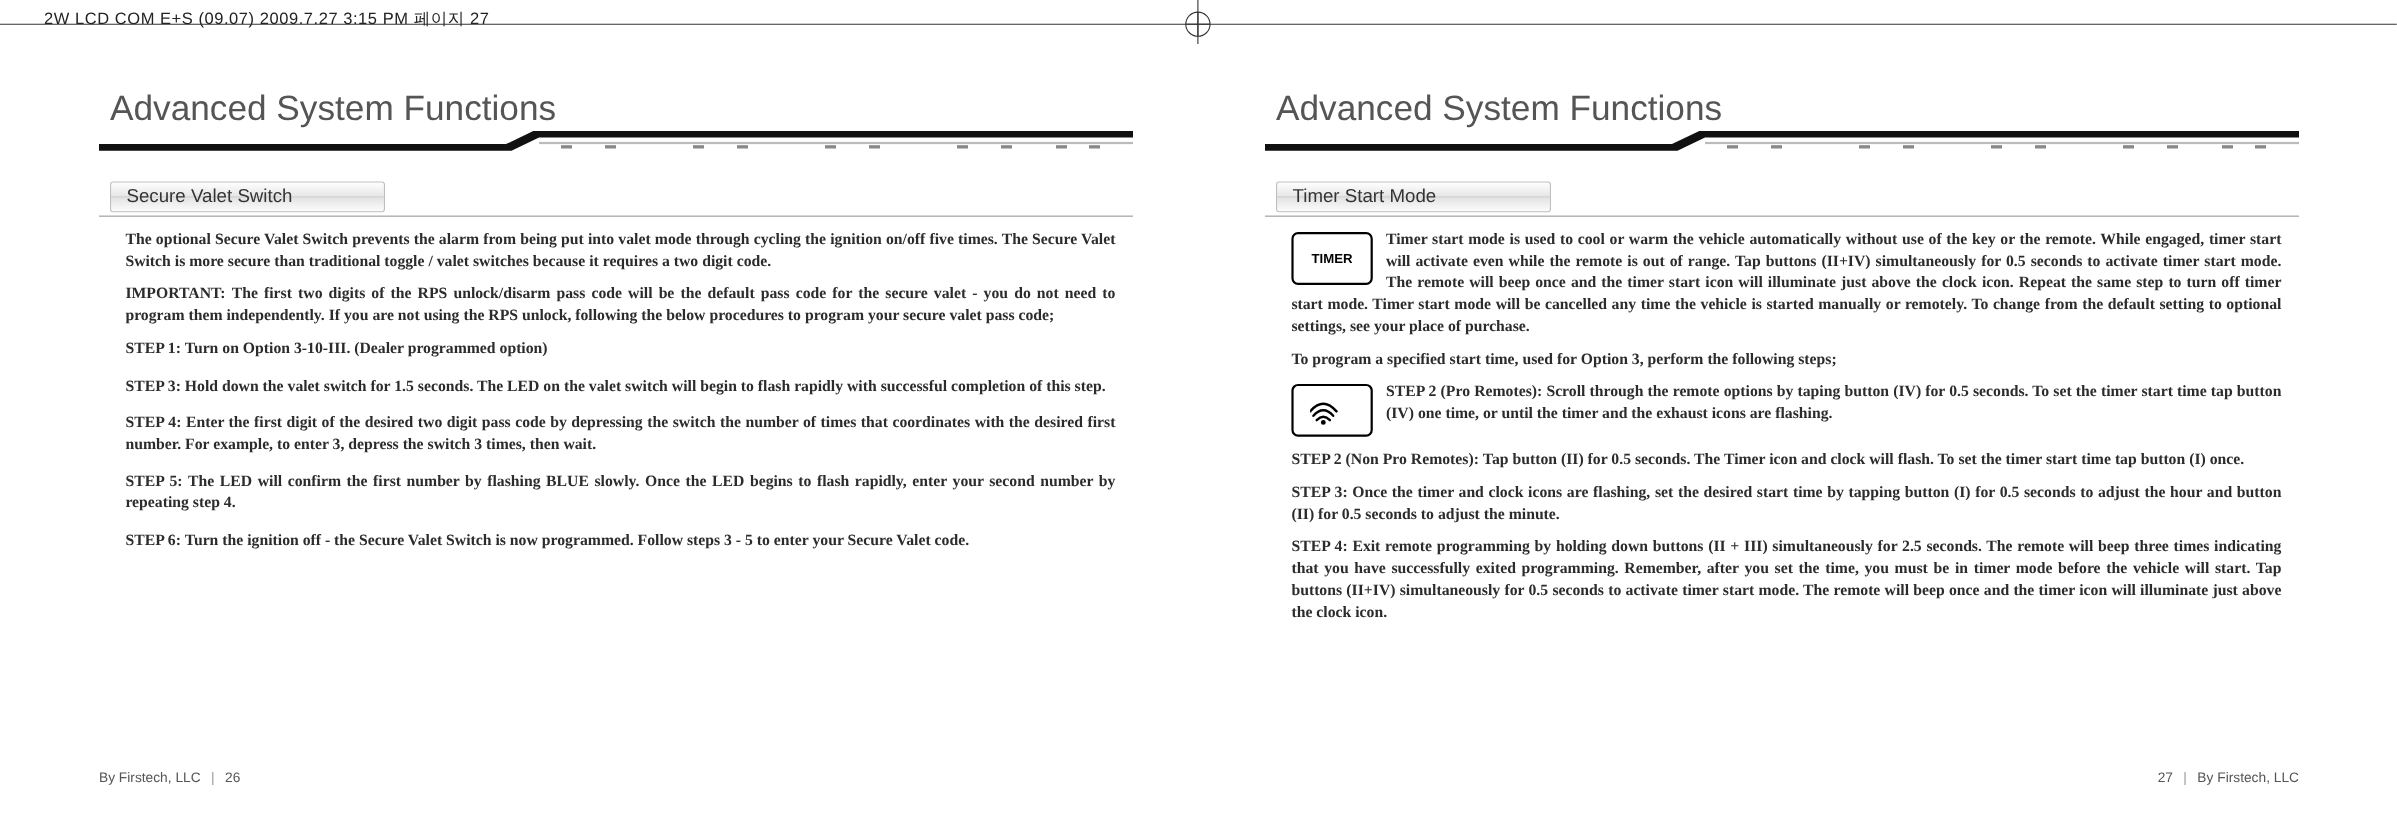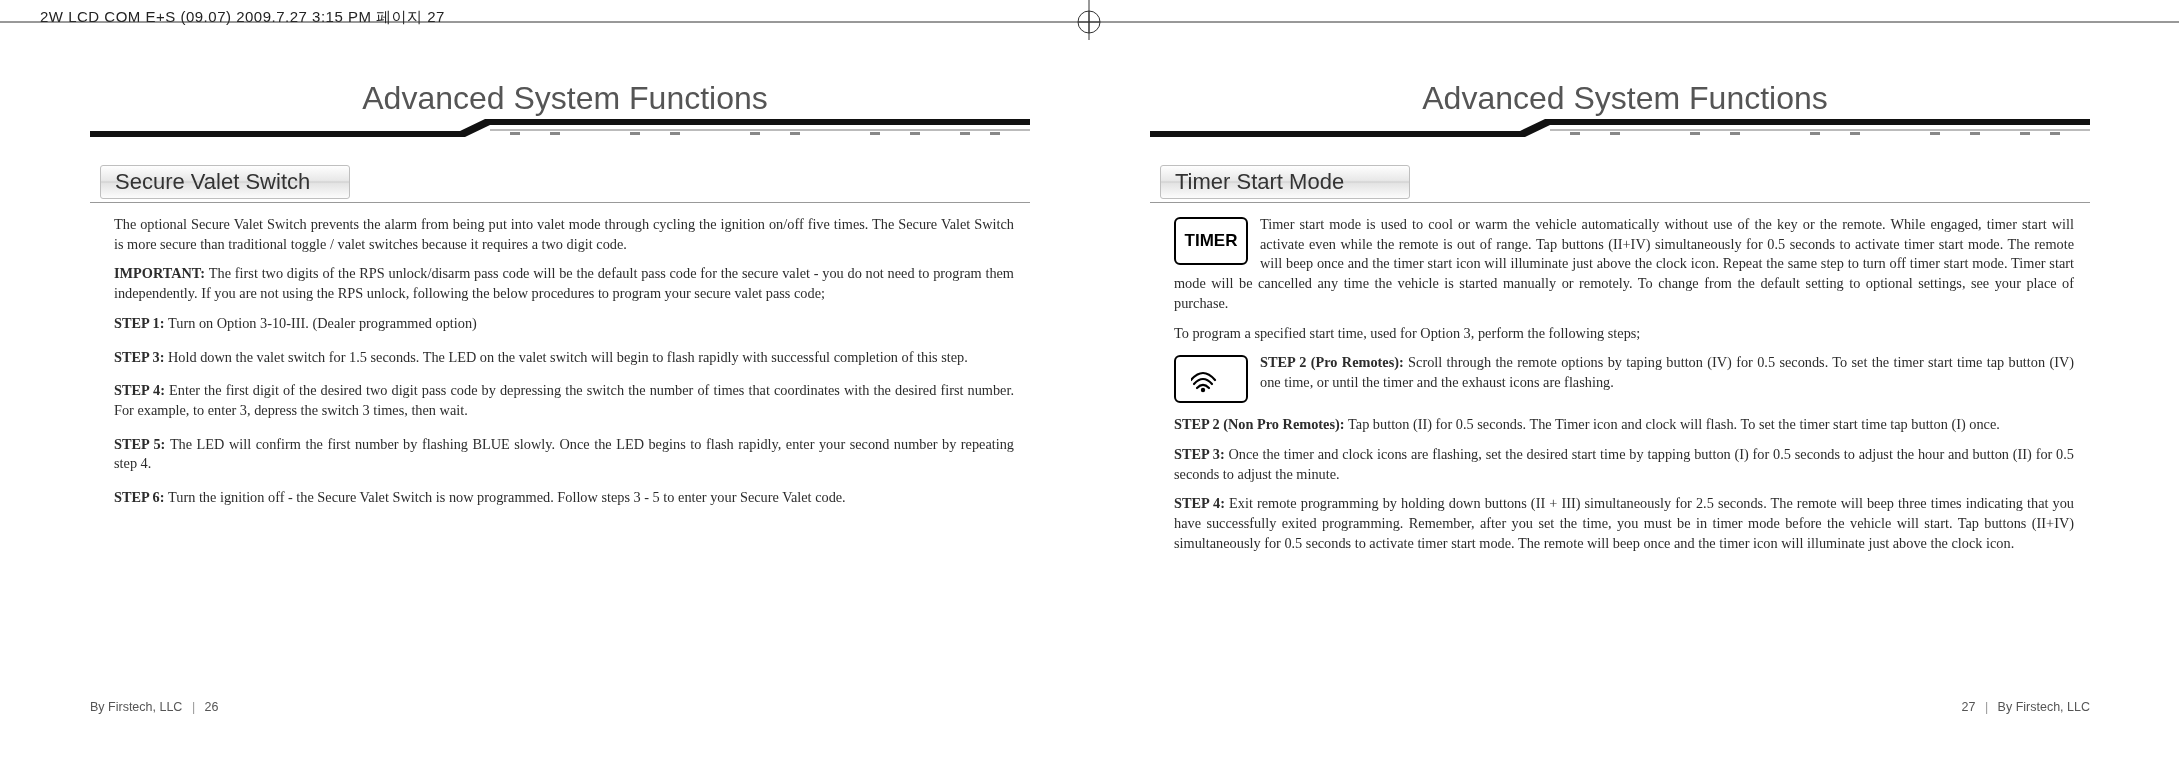--- a/index.html
+++ b/index.html
@@ -43,53 +43,52 @@
     height: 700px;
     padding: 40px 60px 30px 60px;
     position: relative;
   }
   .page-title {
     font-family: Arial, Helvetica, sans-serif;
     font-size: 32px;
     font-weight: 400;
     color: #555;
     margin: 0 0 2px 10px;
-    text-align: center;
   }
   .title-rule {
     position: relative;
     height: 28px;
     margin-bottom: 18px;
   }
   .title-rule svg { width: 100%; height: 28px; display: block; }
   .section-header {
     display: inline-block;
     font-family: Arial, Helvetica, sans-serif;
-    font-size: 22px;
+    font-size: 17px;
     color: #333;
     padding: 3px 14px 3px 14px;
     margin: 0 0 6px 10px;
     background: linear-gradient(to bottom, #fefefe 0%, #e8e8e8 45%, #d2d2d2 50%, #e4e4e4 55%, #fcfcfc 100%);
     border: 1px solid #bfbfbf;
     border-radius: 3px;
     min-width: 250px;
   }
   .section-rule {
     border: none;
     border-top: 1px solid #999;
     margin: -3px 0 12px 0;
   }
   .body-block {
     padding: 0 16px 0 24px;
     font-size: 14.3px;
     line-height: 1.38;
     color: #2c2c2c;
     text-align: justify;
   }
-  .body-block p { margin: 0 0 10px 0; }
+  .body-block p { margin: 0 0 10px 0; font-weight: bold; }
   .body-block .step-gap { margin-bottom: 14px; }
   .footer {
     position: absolute;
     bottom: 26px;
     font-family: Liberation Sans, sans-serif;
     font-size: 12.5px;
     color: #555;
   }
   .footer-left { left: 60px; }
   .footer-right { right: 60px; }
@@ -99,21 +98,21 @@
     width: 74px;
     height: 48px;
     border: 2px solid #000;
     border-radius: 6px;
     margin: 2px 12px 2px 0;
     display: flex;
     align-items: center;
     justify-content: center;
     font-family: Arial, Helvetica, sans-serif;
     font-weight: 900;
-    font-size: 17px;
+    font-size: 12px;
     color: #000;
     background: #fff;
   }
   .icon-box.remote { font-size: 28px; }
   .clearfix::after { content: ""; display: table; clear: both; }
 </style>
 </head>
 <body>
 
 <div class="top-header">2W LCD COM E+S (09.07)  2009.7.27 3:15 PM  페이지 27</div>

